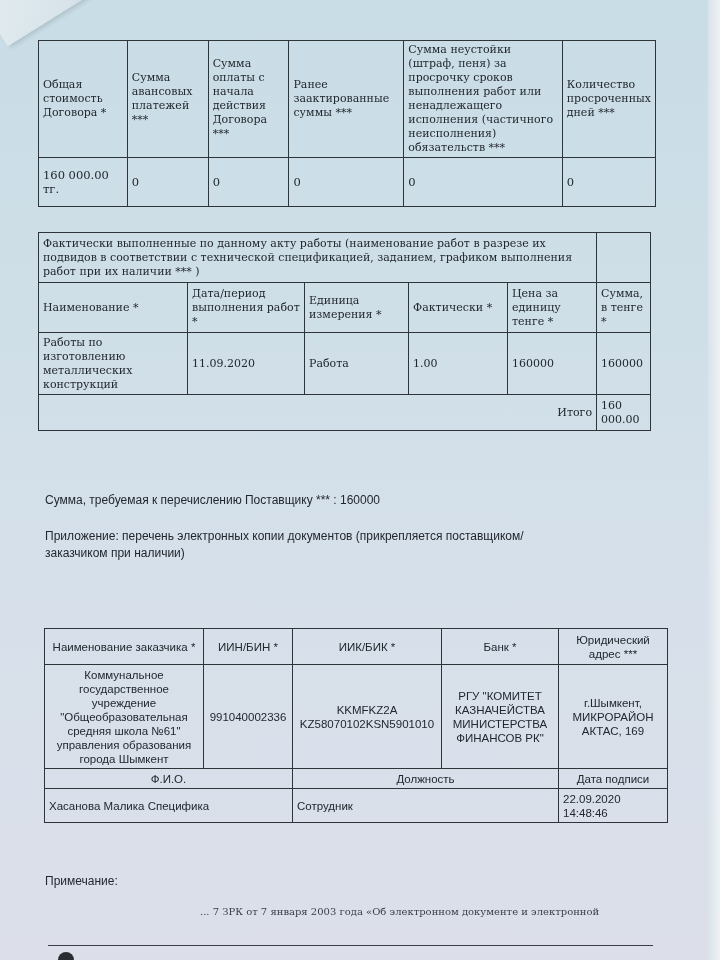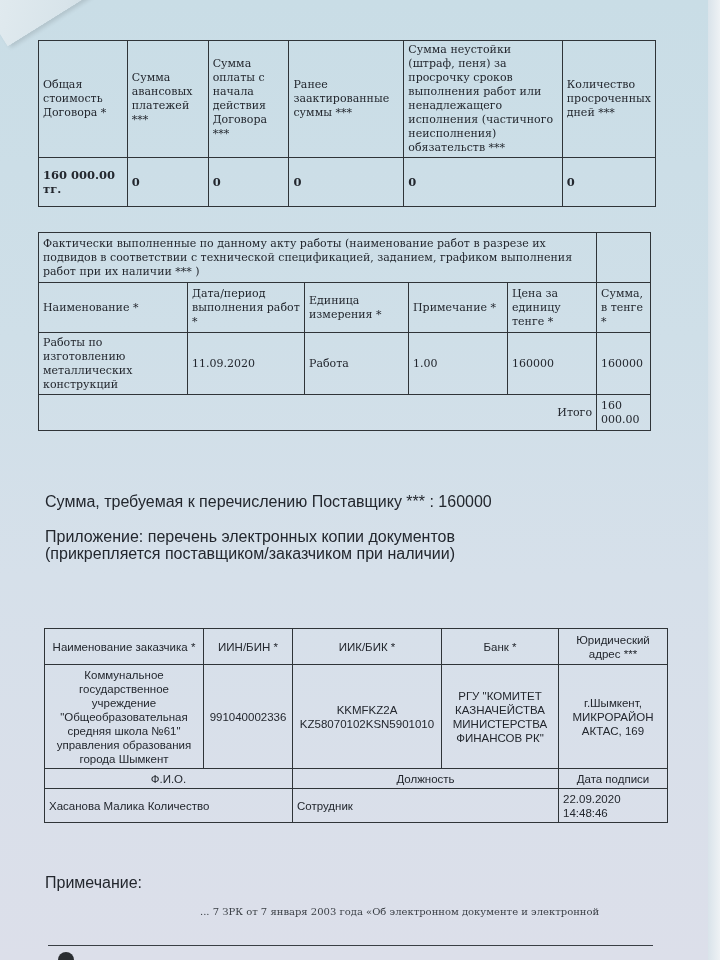--- a/index.html
+++ b/index.html
@@ -17,27 +17,27 @@
   }
   .right-edge {
     position: absolute; right: 0; top: 0; width: 12px; height: 960px;
     background: linear-gradient(90deg, #d9e3ea, #eef2f5);
   }
   table { border-collapse: collapse; position: absolute; font-size: 11px; line-height: 14px; }
   td, th { border: 1.3px solid #2f3438; vertical-align: middle; padding: 2px 4px; font-weight: normal; text-align: left; }
 
   #t1 { left: 38px; top: 40px; width: 618px; }
   #t1 .hdr td { height: 110px; }
-  #t1 .val td { height: 44px; font-size: 11.5px; font-weight: bold; }
+  #t1 .val td { height: 44px; font-size: 11.5px; }
 
   #t2 { left: 38px; top: 232px; width: 613px; }
   #t2 td { font-size: 11px; }
   .code { font-weight: bold; font-size: 12px; }
 
-  .line-text { position: absolute; left: 45px; font-size: 16px; font-family: "Liberation Sans", "DejaVu Sans", sans-serif; }
+  .line-text { position: absolute; left: 45px; font-size: 12px; font-family: "Liberation Sans", "DejaVu Sans", sans-serif; }
   #t3 { left: 44px; top: 628px; width: 624px; font-family: "Liberation Sans", "DejaVu Sans", sans-serif; font-size: 11.5px; padding-left: 44px; }
   #t3 th, #t3 td { text-align: center; }
   #t3 .approve { text-align: left; font-weight: bold; }
   #t3 .sigrow td { text-align: left; }
   .footer-line { position: absolute; left: 48px; top: 945px; width: 605px; border-top: 1.5px solid #3a3f45; }
   .footer-dot { position: absolute; left: 58px; top: 952px; width: 16px; height: 16px; border-radius: 50%; background: #2a2d31; }
   .footer-text { position: absolute; left: 200px; top: 906px; font-size: 10px; color: #3a3f45; white-space: nowrap; }
 </style>
 </head>
 <body>
@@ -69,21 +69,21 @@
 <table id="t2">
   <tbody>
   <tr style="height:50px">
     <td colspan="5">Фактически выполненные по данному акту работы (наименование работ в разрезе их подвидов в соответствии с технической спецификацией, заданием, графиком выполнения работ при их наличии *** )</td>
     <td></td>
   </tr>
   <tr style="height:50px">
     <td style="width:140px">Наименование *</td>
     <td style="width:108px">Дата/период выполнения работ *</td>
     <td style="width:95px">Единица измерения *</td>
-    <td style="width:90px">Примечание *</td>
+    <td style="width:90px">Фактически *</td>
     <td style="width:80px">Цена за единицу тенге *</td>
     <td>Сумма, в тенге *</td>
   </tr>
   <tr style="height:62px">
     <td>Работы по изготовлению металлических конструкций</td>
     <td>11.09.2020</td>
     <td>Работа</td>
     <td>1.00</td>
     <td>160000</td>
     <td>160000</td>
@@ -113,21 +113,21 @@
     <td>KKMFKZ2A KZ58070102KSN5901010</td>
     <td>РГУ "КОМИТЕТ КАЗНАЧЕЙСТВА МИНИСТЕРСТВА ФИНАНСОВ РК"</td>
     <td>г.Шымкент, МИКРОРАЙОН АКТАС, 169</td>
   </tr>
   <tr style="height:20px">
     <td colspan="2">Ф.И.О.</td>
     <td colspan="2">Должность</td>
     <td>Дата подписи</td>
   </tr>
   <tr class="sigrow" style="height:34px">
-    <td colspan="2">Хасанова Малика Количество</td>
+    <td colspan="2">Хасанова Малика Специфика</td>
     <td colspan="2">Сотрудник</td>
     <td>22.09.2020 14:48:46</td>
   </tr>
 </tbody>
   </table>
 
 <div class="line-text" style="top:874px">Примечание:</div>
 
 <div class="footer-line"></div>
 <div class="footer-dot"></div>

